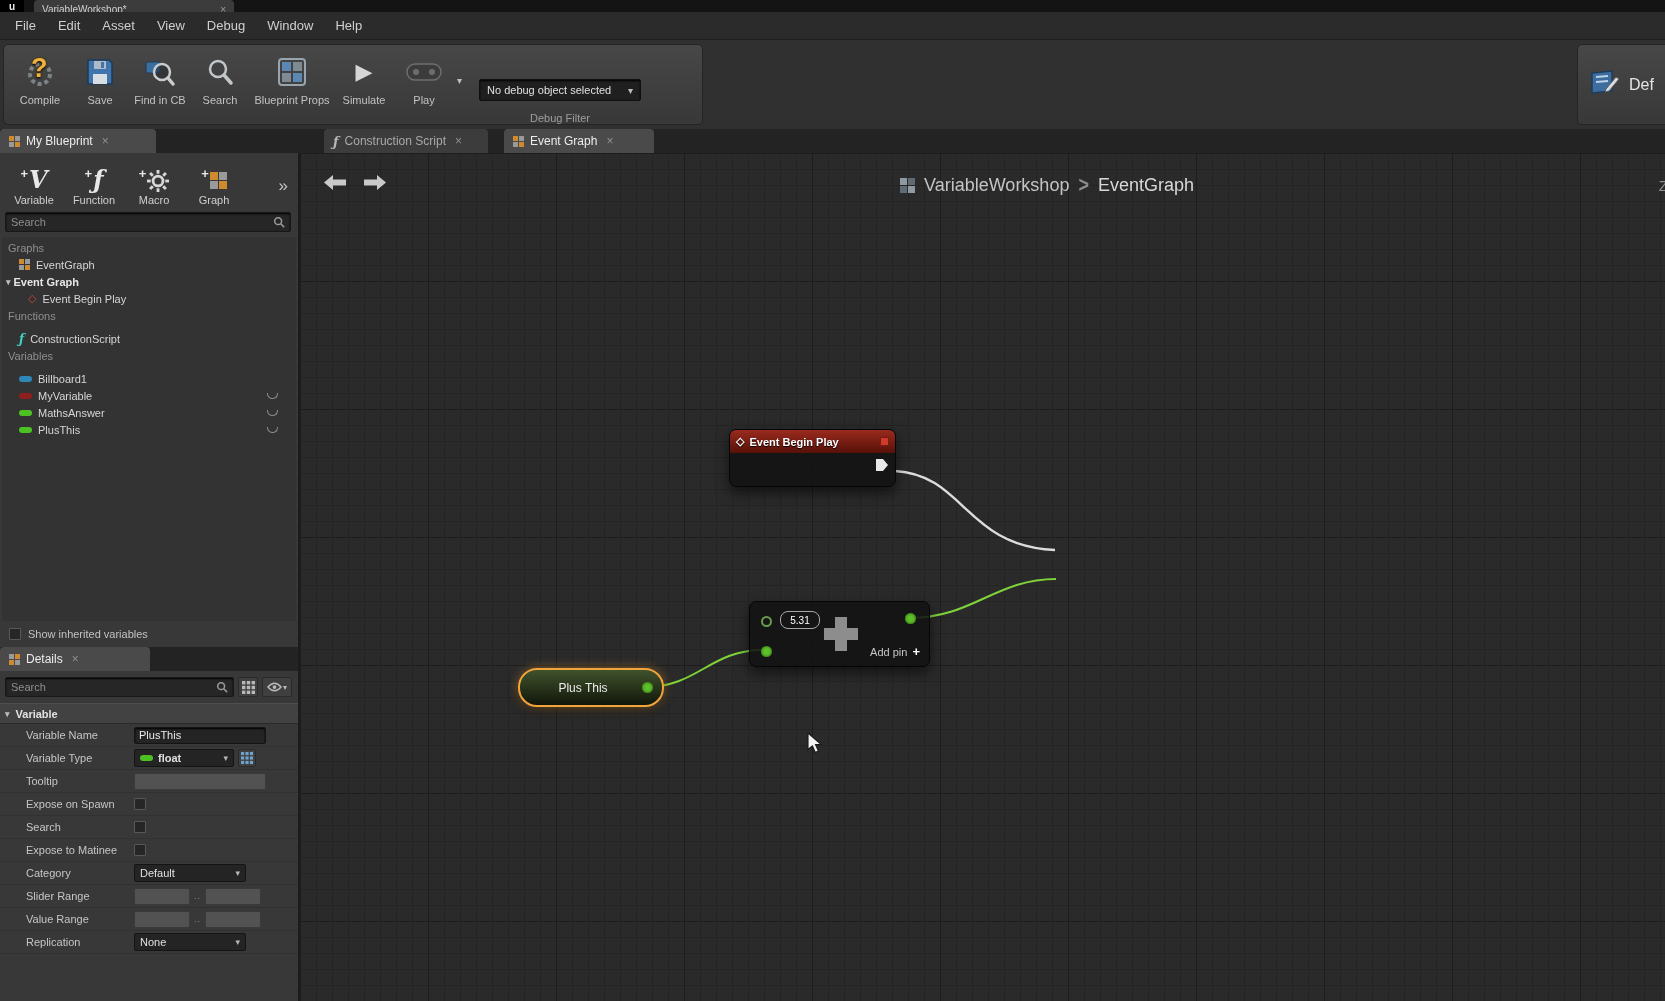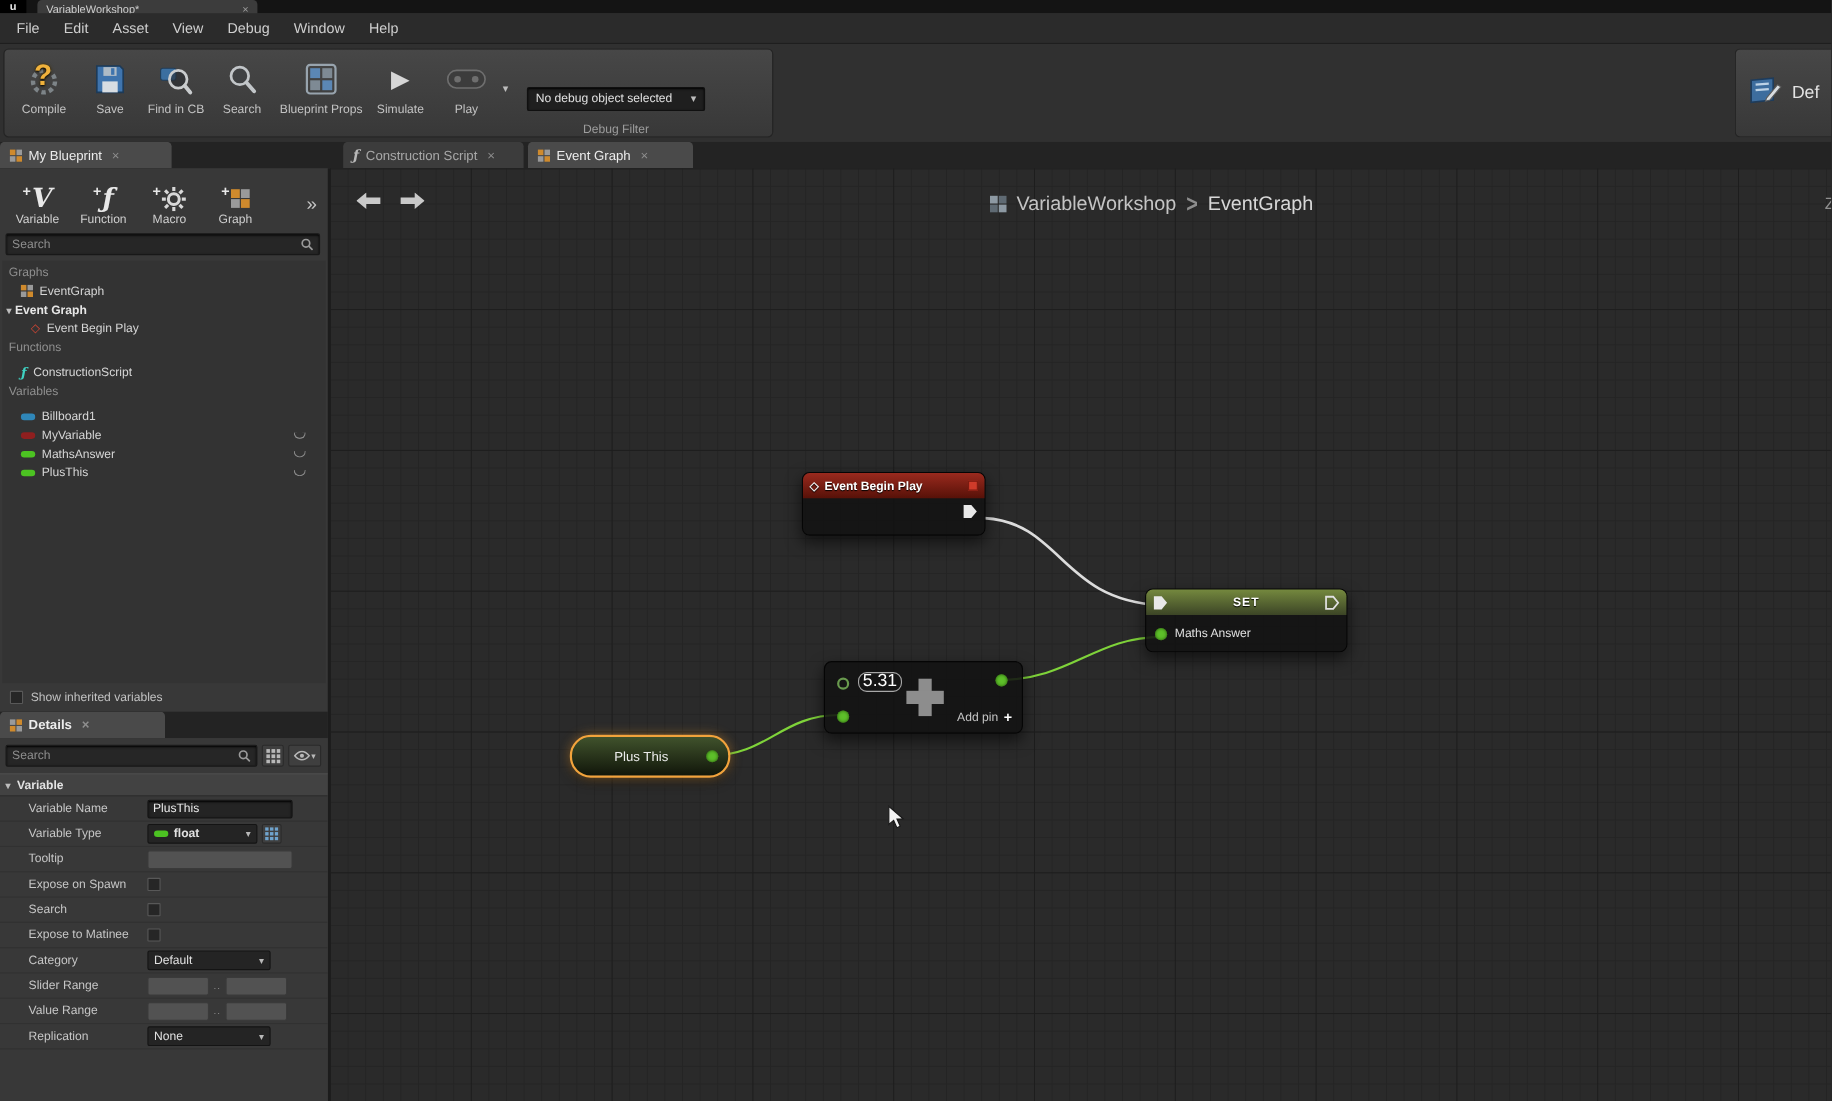--- a/index.html
+++ b/index.html
@@ -27,21 +27,21 @@
   .play-caret{margin-top:24px;color:#bdbdbd;font-size:10px;padding:0 3px;}
   .debug-group{margin-left:14px;display:flex;flex-direction:column;align-items:center;padding-top:28px;}
   .debug-select{width:162px;height:22px;background:#1f1f1f;border:1px solid #101010;border-radius:2px;display:flex;align-items:center;justify-content:space-between;padding:0 7px;font-size:11px;color:#e0e0e0;box-shadow:inset 0 1px 2px #000;}
   .debug-select .caret{color:#bdbdbd;font-size:10px;}
   .debug-filter-label{margin-top:11px;font-size:11px;color:#9d9d9d;}
   .defaults-area{position:absolute;right:0;top:4px;width:88px;height:81px;background:linear-gradient(#474747,#383838);border:1px solid #242424;border-right:none;border-radius:5px 0 0 5px;display:flex;align-items:center;gap:9px;padding-left:10px;overflow:hidden;}
   .defaults-label{font-size:16px;color:#e4e4e4;white-space:nowrap;}
 
   
   .tabbar{height:24px;background:#232323;display:flex;align-items:flex-end;overflow:hidden;}
-  .tab{height:24px;display:flex;align-items:center;gap:6px;padding:0 9px;border-radius:4px 4px 0 0;margin-right:4px;font-size:12px;white-space:nowrap;}
+  .tab{height:24px;display:flex;align-items:center;gap:6px;padding:0 9px;border-radius:4px 4px 0 0;margin-right:16px;font-size:12px;white-space:nowrap;}
   .tab.active{background:#4a4a4a;color:#ececec;}
   .tab.dim{background:#3c3c3c;color:#a8a8a8;}
   .tab .close{color:#8f8f8f;font-size:12px;margin-left:3px;}
   .tab-spacer{width:152px;height:100%;}
   .sq-icon{display:inline-grid;grid-template-columns:5px 5px;grid-auto-rows:5px;gap:1px;}
   .sq-icon i{display:block;background:#cf8a2d;}
   .sq-icon i.g{background:#9a9a9a;}
   .fn-glyph{font-family:"DejaVu Serif",serif;font-style:italic;font-weight:bold;}
 
   
@@ -113,21 +113,21 @@
   .node-body{position:relative;height:34px;}
   .event-node .node-header{background:linear-gradient(#9a2a1e,#571108);}
   .event-flag{margin-left:auto;width:9px;height:9px;background:#cf3b2a;border:1px solid #7c1a10;}
   .set-node .node-header{background:linear-gradient(#74883e,#3c4526);}
   .set-title{flex:1;text-align:center;letter-spacing:1px;}
   .pin{width:11px;height:11px;border-radius:50%;flex:0 0 auto;}
   .pin.filled{background:#5ec02a;box-shadow:inset 0 0 3px #234d0c;}
   .pin.hollow{width:11px;height:11px;border:2px solid #699a4e;background:transparent;}
   .pin-label{font-size:11px;color:#e0e0e0;}
   .add-node{width:181px;height:66px;}
-  .valuebox{position:absolute;left:30px;top:9px;width:40px;height:18px;background:#151515;border:1px solid #a8a8a8;border-radius:8px;color:#fff;font-size:16px;display:flex;align-items:center;justify-content:center;}
+  .valuebox{position:absolute;left:30px;top:9px;width:40px;height:18px;background:#151515;border:1px solid #a8a8a8;border-radius:8px;color:#fff;font-size:10px;display:flex;align-items:center;justify-content:center;}
   .bigcross{position:absolute;left:74px;top:15px;width:34px;height:34px;}
   .bigcross::before{content:"";position:absolute;left:11px;top:0;width:12px;height:34px;background:#8d8d8d;}
   .bigcross::after{content:"";position:absolute;left:0;top:11px;width:34px;height:12px;background:#8d8d8d;}
   .addpin-row{position:absolute;right:9px;bottom:7px;display:flex;align-items:center;gap:5px;color:#c6c6c6;font-size:11px;}
   .addpin-row .p{color:#fff;font-weight:bold;font-size:13px;}
   .getter-node{position:absolute;width:146px;height:39px;border:2px solid #f2a33c;border-radius:19px;background:linear-gradient(#40522c,#11160a);box-shadow:0 0 11px rgba(242,163,60,0.45), 0 4px 10px rgba(0,0,0,0.5);display:flex;align-items:center;justify-content:center;color:#ececec;font-size:12px;}
   .getter-node .pin{position:absolute;right:9px;top:12px;}
   .cursor{position:absolute;z-index:20;}
 </style>
 </head>
@@ -391,21 +391,21 @@
           </div>
         </div>
 
         <div class="show-inh">
           <span class="checkbox"></span>
           <span>Show inherited variables</span>
         </div>
       </div>
 
       <div class="tabbar">
-        <div class="tab active" style="width:150px;font-weight:bold;">
+        <div class="tab active" style="width:150px;">
           <span class="sq-icon">
               <i class="g"></i>
               <i></i>
               <i></i>
               <i class="g"></i>
             </span>
           <span>Details</span>
           <span class="close">×</span>
         </div>
       </div>
@@ -588,35 +588,20 @@
           <span>Event Begin Play</span>
           <span class="event-flag"></span>
         </div>
         <div class="node-body">
           <svg style="position:absolute;right:6px;top:5px;" width="14" height="14" viewBox="0 0 14 14">
               <path d="M1,1 L8,1 L13,7 L8,13 L1,13 Z" fill="#e8e8e8"></path>
             </svg>
         </div>
       </div>
 
-      <div class="node set-node" style="left:741px;top:382px;width:184px;height:58px;">
-        <div class="node-header">
-          <svg width="14" height="14" viewBox="0 0 14 14">
-              <path d="M1,1 L8,1 L13,7 L8,13 L1,13 Z" fill="#e8e8e8"></path>
-            </svg>
-          <span class="set-title">SET</span>
-          <svg width="14" height="14" viewBox="0 0 14 14">
-              <path d="M1.5,1.5 L8,1.5 L12.5,7 L8,12.5 L1.5,12.5 Z" fill="none" stroke="#e0e0e0" stroke-width="1.6"></path>
-            </svg>
-        </div>
-        <div class="node-body" style="display:flex;align-items:center;gap:7px;padding-left:8px;">
-          <span class="pin filled"></span>
-          <span class="pin-label">Maths Answer</span>
-        </div>
-      </div>
 
       <div class="node add-node" style="left:449px;top:448px;">
         <span class="pin hollow" style="position:absolute;left:11px;top:14px;"></span>
         <span class="valuebox">5.31</span>
         <span class="pin filled" style="position:absolute;left:11px;top:44px;"></span>
         <span class="bigcross"></span>
         <span class="pin filled" style="position:absolute;left:155px;top:11px;"></span>
         <span class="addpin-row">
           <span>Add pin</span>
           <span class="p">+</span>

